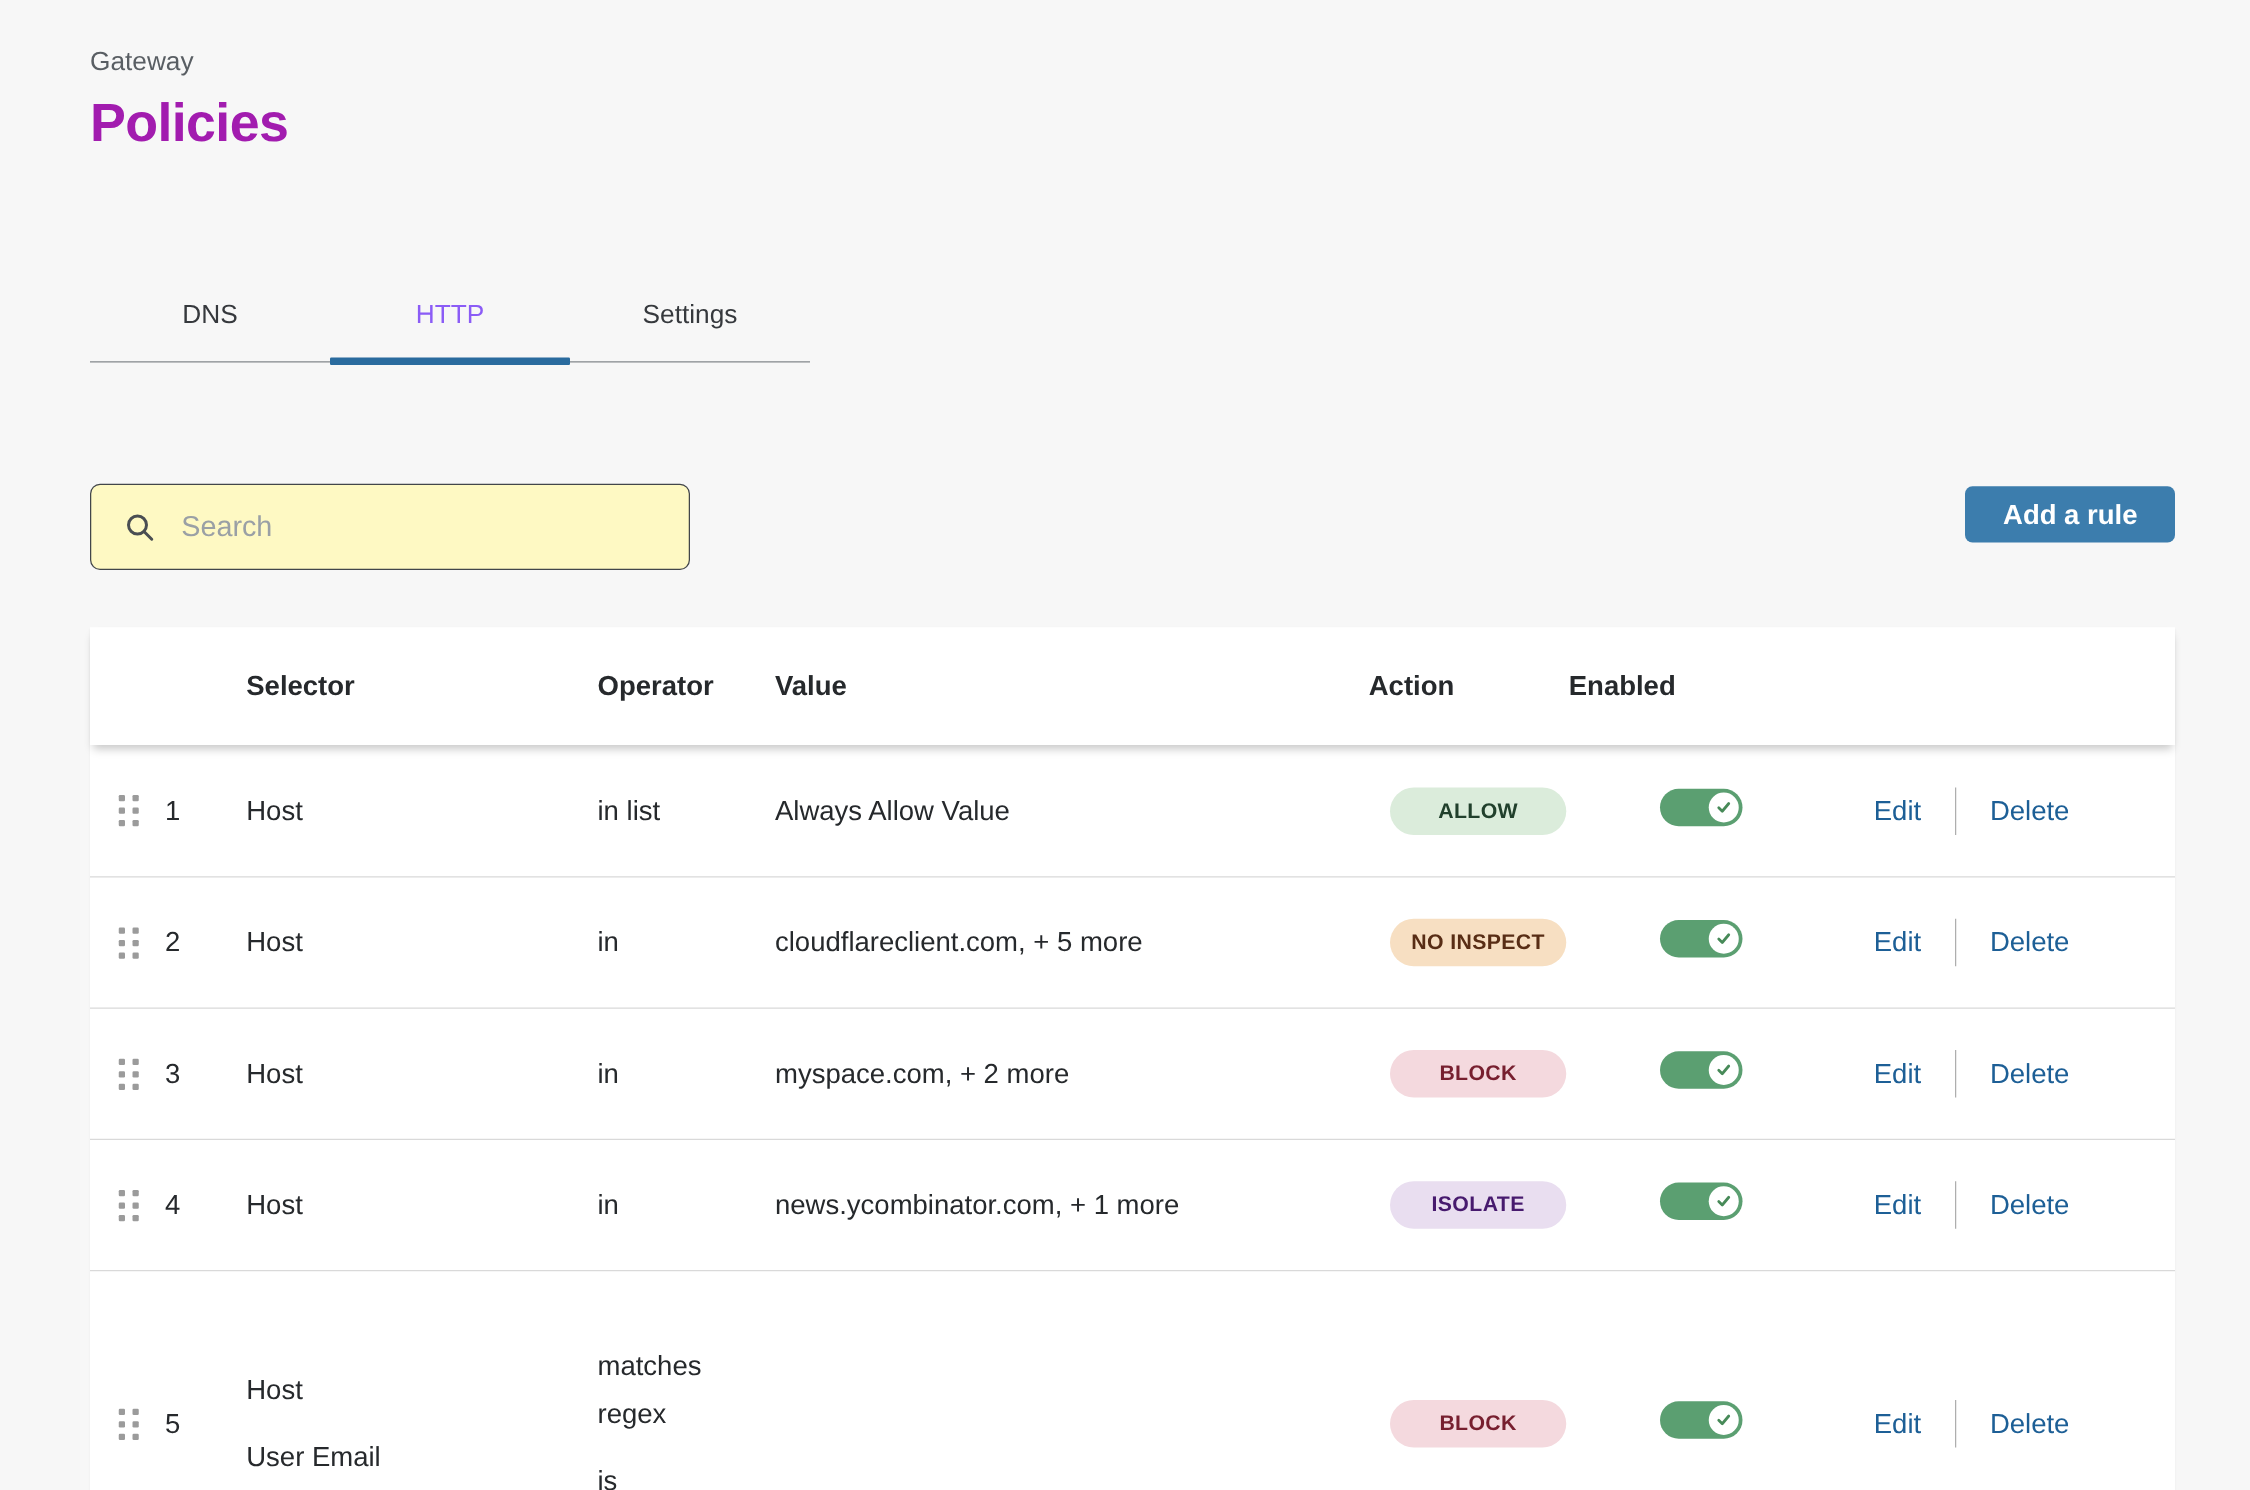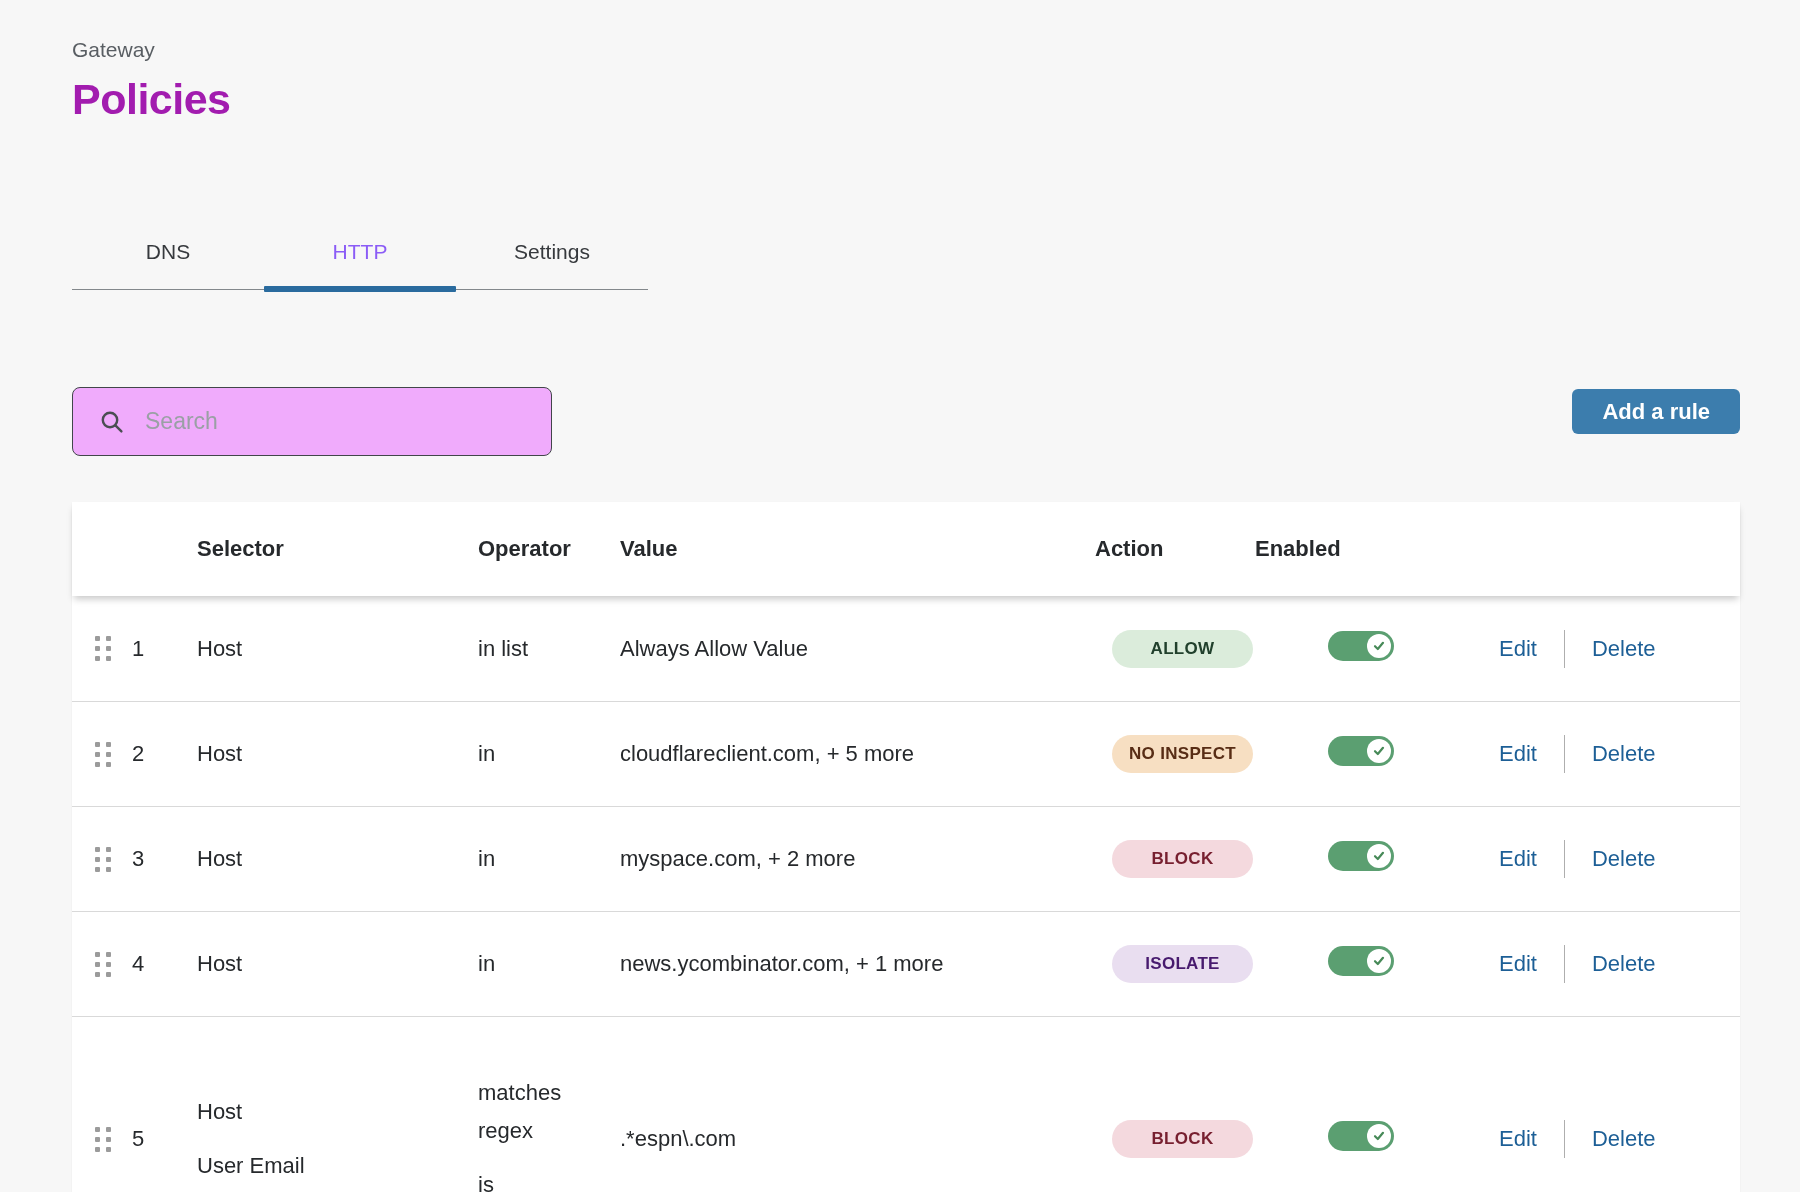--- a/index.html
+++ b/index.html
@@ -22,21 +22,21 @@
   }
   .tab.active { color: #8b5cf6; font-weight: 400; }
   .tab.active::after {
     content: ""; position: absolute; left: 0; right: 0; bottom: -3px; height: 6px;
     background: #2a6b9e; border-radius: 1px;
   }
 
   
   .toolbar { margin-top: 97px; display: flex; justify-content: space-between; align-items: flex-start; }
   .search-box {
-    width: 480px; height: 69px; background: #f0abfc; border: 1px solid #42464a;
+    width: 480px; height: 69px; background: #fef9c3; border: 1px solid #42464a;
     border-radius: 8px; display: flex; align-items: center; padding: 0 18px 0 26px;
   }
   .search-box svg { flex: 0 0 auto; margin-right: 20px; }
   .search-input { flex: 1; border: none; outline: none; background: transparent; font-size: 23px; color: #25282b; font-family: "Liberation Sans", sans-serif; }
   .search-input::placeholder { color: #9aa0a5; }
   .add-rule-btn {
     margin-top: 2px; height: 45px; padding: 0 30px; background: #3c7dad; color: #ffffff;
     border: none; border-radius: 6px; font-size: 22px; font-weight: 600; cursor: pointer;
     font-family: "Liberation Sans", sans-serif;
   }
@@ -299,21 +299,20 @@
     </div>
     <div class="stack cell-selector">
             <div>Host</div>
             <div>User Email</div>
           </div>
     <div class="stack cell-operator">
             <div>matches regex</div>
             <div>is</div>
           </div>
     <div class="stack cell-value">
-            <div>.*espn\.com</div>
           </div>
     <div class="cell-action">
       <span class="badge badge-block">BLOCK</span>
     </div>
     <div class="cell-enabled">
       <span class="toggle">
         <span class="knob">
           <svg width="14" height="14" viewBox="0 0 14 14" fill="none">
             <path d="M3 7.2 L5.8 10 L11 3.8" stroke="#478a58" stroke-width="2.2" stroke-linecap="round" stroke-linejoin="round"></path>
           </svg>

